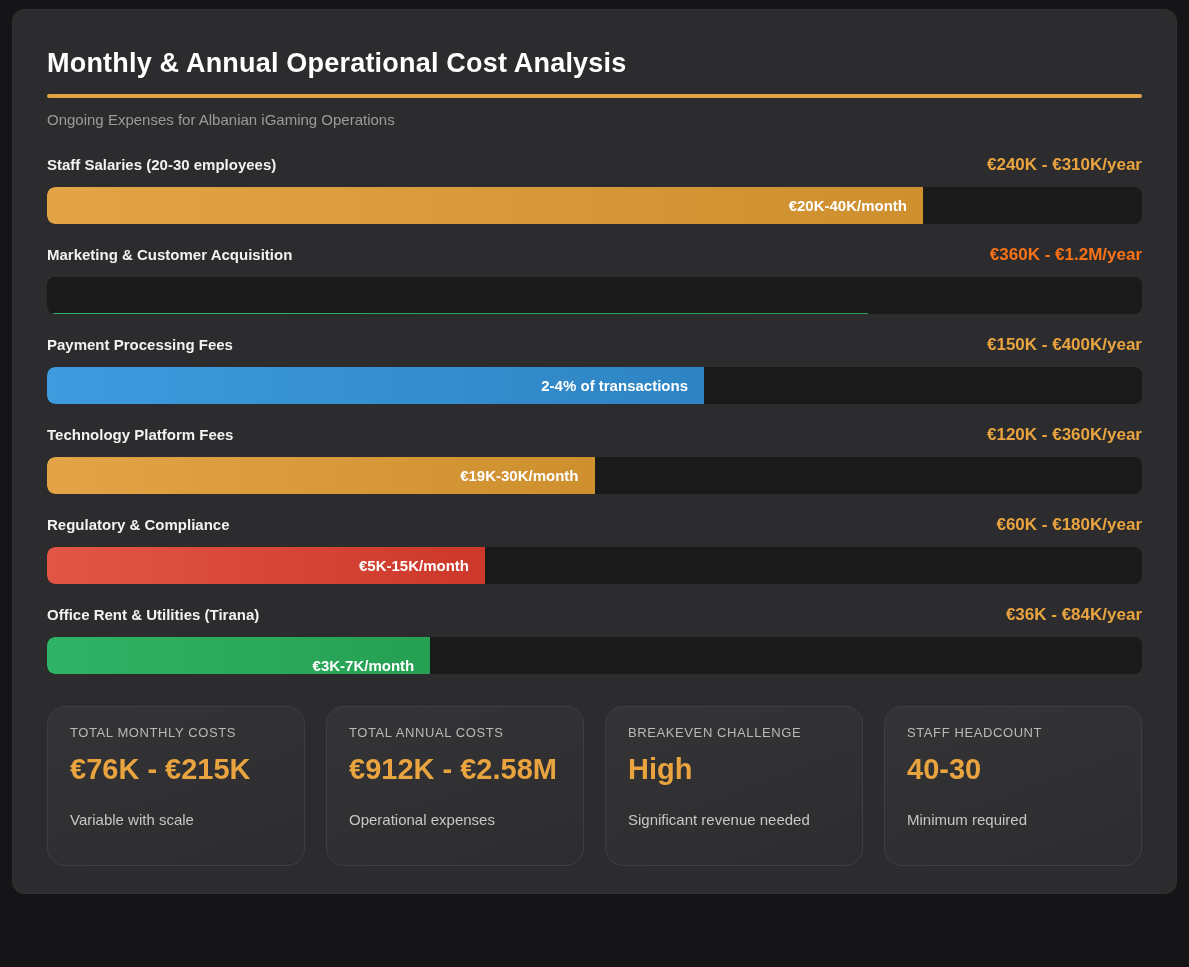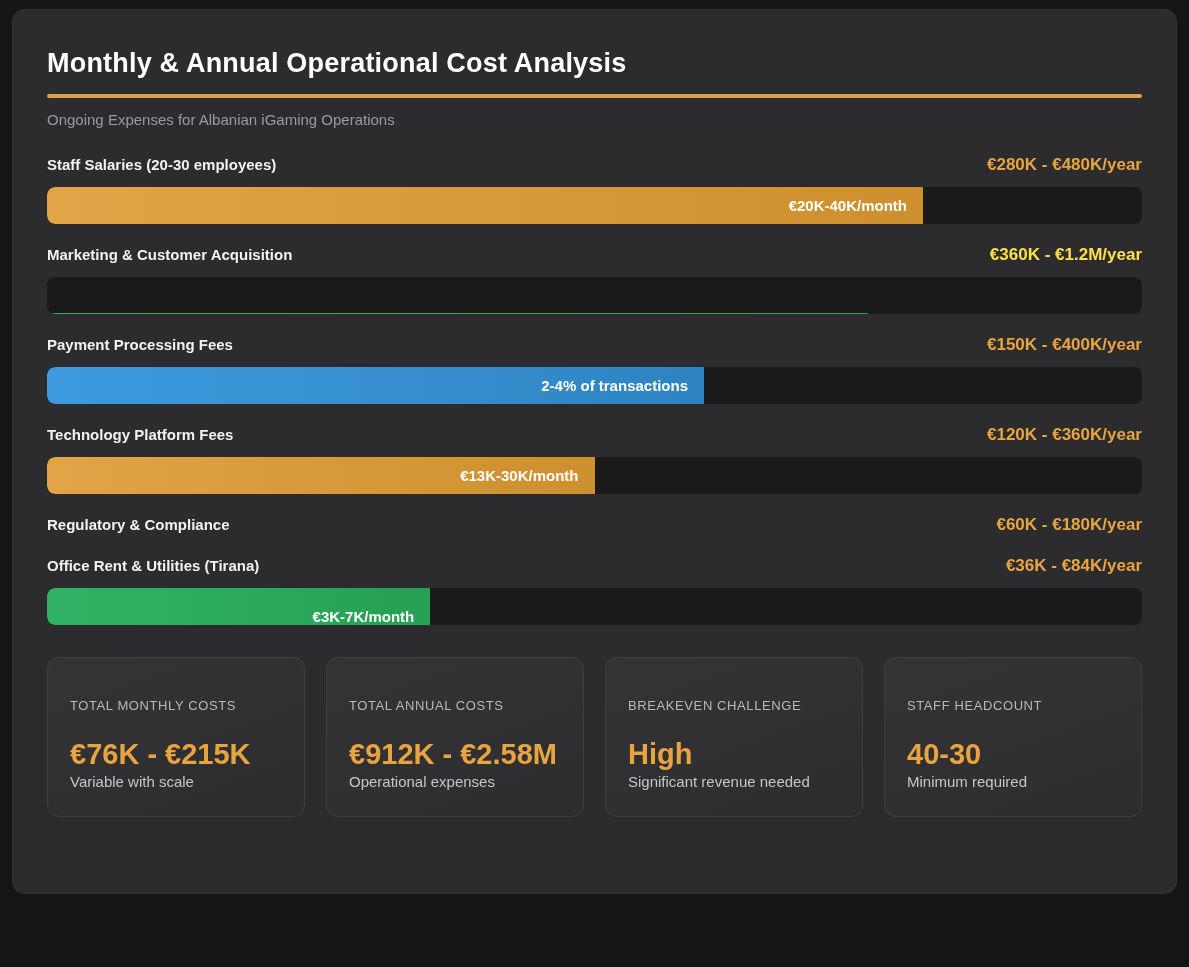--- a/index.html
+++ b/index.html
@@ -80,68 +80,68 @@
   }
   .cards {
     display: flex;
     gap: 21px;
     margin-top: 32px;
   }
   .card {
     flex: 1;
     height: 160px;
     box-sizing: border-box;
-    padding: 40px 22px 0 22px;
-    border-radius: 12px;
+    padding: 18px 22px 0 22px;
+    border-radius: 18px;
     background: linear-gradient(160deg, #343436 0%, #2D2D2F 100%);
     border: 1px solid #3F3F41;
   }
   .card-label {
     font-size: 13px;
     color: #B9B9B9;
     letter-spacing: 0.6px;
   }
   .card-value {
+    margin-top: 13px;
+    font-size: 29px;
+    font-weight: 700;
+    line-height: 1.15;
+  }
+  .card-sub {
     margin-top: 25px;
-    font-size: 29px;
-    font-weight: 700;
-    line-height: 1.15;
-  }
-  .card-sub {
-    margin-top: 2px;
     font-size: 15px;
     color: #C6C6C6;
   }
 </style>
 </head>
 <body>
 
 <div class="panel">
   <div class="panel-inner">
     <h1 class="title">Monthly &amp; Annual Operational Cost Analysis</h1>
     <div class="title-underline" style="background: rgb(226, 162, 71);"></div>
     <div class="subtitle">Ongoing Expenses for Albanian iGaming Operations</div>
 
     <div class="rows" id="rows">
   <div class="cost-row">
     <div class="row-head">
       <span class="row-label">Staff Salaries (20-30 employees)</span>
-      <span class="row-annual" style="color: rgb(233, 164, 63);">€280K - €480K/year</span>
+      <span class="row-annual" style="color: rgb(233, 164, 63);">€240K - €310K/year</span>
     </div>
     <div class="track">
       <div class="fill" style="width: 80%; background: linear-gradient(90deg, rgb(226, 164, 70), rgb(206, 143, 46)); justify-content: flex-end;">
         <span class="fill-label">€20K-40K/month</span>
       </div>
     </div>
   </div>
 
   <div class="cost-row">
     <div class="row-head">
       <span class="row-label">Marketing &amp; Customer Acquisition</span>
-      <span class="row-annual" style="color: #fde047;">€360K - €1.2M/year</span>
+      <span class="row-annual" style="color: #f97316;">€360K - €1.2M/year</span>
     </div>
     <div class="track">
       <div class="fill" style="width: 75%; background: linear-gradient(90deg, rgb(47, 179, 102), rgb(38, 160, 83)); margin-top: 36px;">
         <span class="fill-label">€30K-100K/month</span>
       </div>
     </div>
   </div>
 
   <div class="cost-row">
     <div class="row-head">
@@ -155,29 +155,34 @@
     </div>
   </div>
 
   <div class="cost-row">
     <div class="row-head">
       <span class="row-label">Technology Platform Fees</span>
       <span class="row-annual" style="color: rgb(233, 164, 63);">€120K - €360K/year</span>
     </div>
     <div class="track">
       <div class="fill" style="width: 50%; background: linear-gradient(90deg, rgb(226, 164, 70), rgb(206, 143, 46));">
-        <span class="fill-label">€13K-30K/month</span>
+        <span class="fill-label">€19K-30K/month</span>
       </div>
     </div>
   </div>
 
   <div class="cost-row">
     <div class="row-head">
       <span class="row-label">Regulatory &amp; Compliance</span>
       <span class="row-annual" style="color: rgb(233, 164, 63);">€60K - €180K/year</span>
+    </div>
+    <div class="track">
+      <div class="fill" style="width: 40%; background: linear-gradient(90deg, rgb(226, 86, 71), rgb(204, 56, 42));">
+        <span class="fill-label">€5K-15K/month</span>
+      </div>
     </div>
   </div>
 
   <div class="cost-row">
     <div class="row-head">
       <span class="row-label">Office Rent &amp; Utilities (Tirana)</span>
       <span class="row-annual" style="color: rgb(233, 164, 63); text-align: right;">€36K - €84K/year</span>
     </div>
     <div class="track">
       <div class="fill" style="width: 35%; background: linear-gradient(90deg, rgb(47, 179, 102), rgb(38, 160, 83)); align-items: flex-end;">

